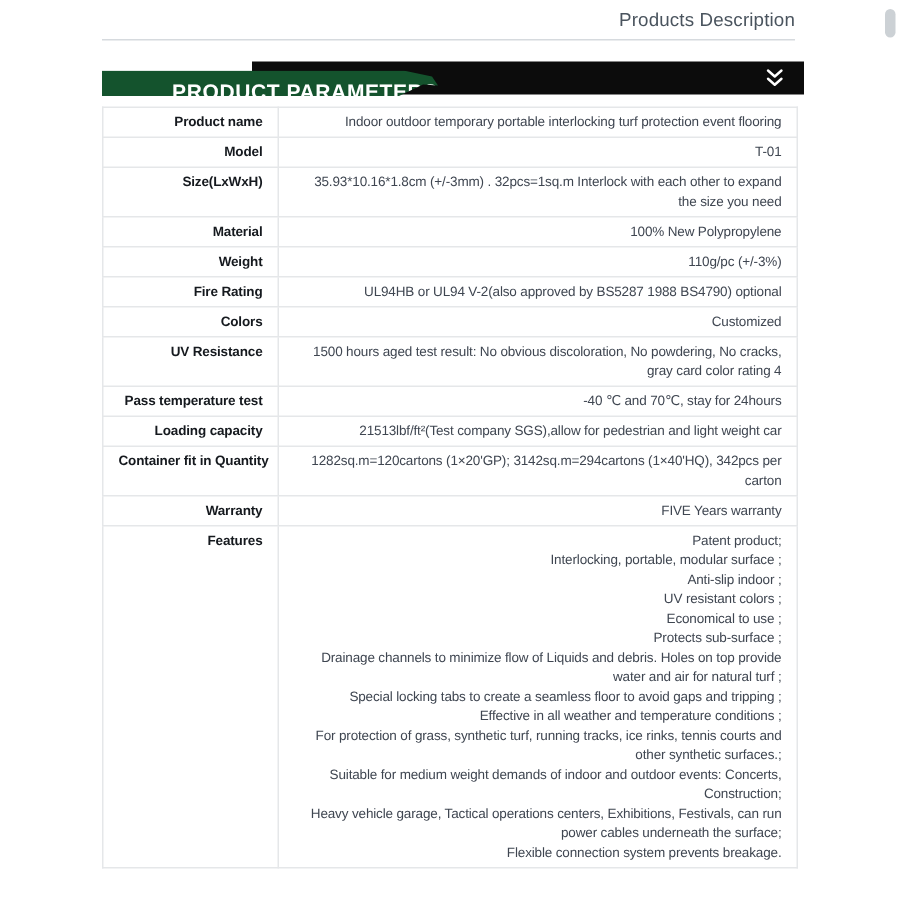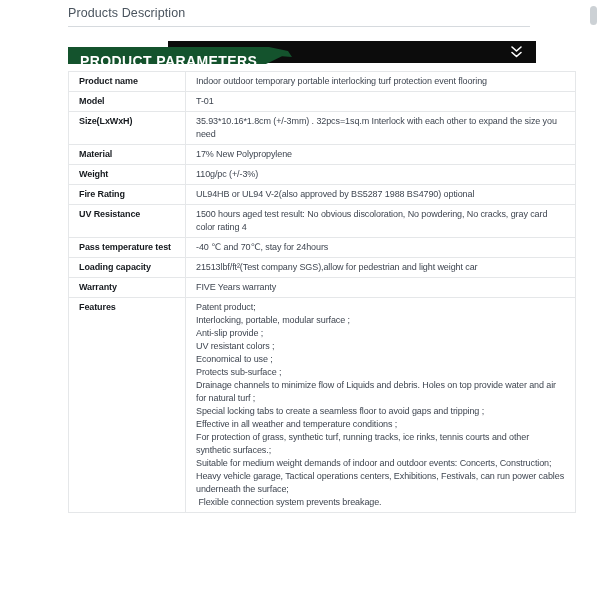--- a/index.html
+++ b/index.html
@@ -2,21 +2,21 @@
 <html><head>
 <meta charset="utf-8">
 <style>
   * { margin: 0; padding: 0; box-sizing: border-box; }
   html, body {
     width: 600px; height: 600px;
     background: #ffffff;
     font-family: "Liberation Sans", "DejaVu Sans", sans-serif;
     overflow: hidden;
   }
-  .page { position: relative; width: 600px; height: 600px; }
+  .page { position: relative; width: 600px; height: 600px; text-align: right; }
 
   .scroll-thumb {
     position: absolute; top: 6px; right: 3px;
     width: 7px; height: 19px;
     background: #ccd1d5; border-radius: 3.5px;
   }
 
   .content { position: absolute; left: 68px; top: 0; width: 468px; }
 
   .page-title {
@@ -50,21 +50,21 @@
   .chev {
     position: absolute; right: 13px; top: 50%;
     transform: translateY(-50%);
     width: 14px; height: 16px; cursor: pointer;
     display: flex; align-items: center; justify-content: center;
   }
   .chev svg { display: block; }
 
   table.spec {
     margin-top: 7px;
-    width: 508px;
+    width: 464px;
     border-collapse: collapse;
     table-layout: fixed;
   }
   table.spec td {
     border: 1px solid #e5e7e9;
     vertical-align: top;
     font-size: 9px; line-height: 13px;
     padding: 3px 10px;
     letter-spacing: -0.1px;
   }
@@ -110,52 +110,60 @@
           <tr>
             <td class="label">Model</td>
             <td class="value">T-01</td>
           </tr>
           <tr>
             <td class="label">Size(LxWxH)</td>
             <td class="value">35.93*10.16*1.8cm (+/-3mm) . 32pcs=1sq.m Interlock with each other to expand the size you need</td>
           </tr>
           <tr>
             <td class="label">Material</td>
-            <td class="value">17% New Polypropylene</td>
+            <td class="value">100% New Polypropylene</td>
           </tr>
           <tr>
             <td class="label">Weight</td>
             <td class="value">110g/pc (+/-3%)</td>
           </tr>
           <tr>
             <td class="label">Fire Rating</td>
             <td class="value">UL94HB or UL94 V-2(also approved by BS5287 1988 BS4790) optional</td>
+          </tr>
+          <tr>
+            <td class="label">Colors</td>
+            <td class="value">Customized</td>
           </tr>
           <tr>
             <td class="label">UV Resistance</td>
             <td class="value">1500 hours aged test result: No obvious discoloration, No powdering, No cracks, gray card color rating 4</td>
           </tr>
           <tr>
             <td class="label">Pass temperature test</td>
             <td class="value">-40 ℃ and 70℃, stay for 24hours</td>
           </tr>
           <tr>
             <td class="label">Loading capacity</td>
             <td class="value">21513lbf/ft²(Test company SGS),allow for pedestrian and light weight car</td>
           </tr>
           <tr>
+            <td class="label">Container fit in Quantity</td>
+            <td class="value">1282sq.m=120cartons (1×20'GP); 3142sq.m=294cartons (1×40'HQ), 342pcs per carton</td>
+          </tr>
+          <tr>
             <td class="label">Warranty</td>
             <td class="value">FIVE Years warranty</td>
           </tr>
           <tr>
             <td class="label">Features</td>
             <td class="value">
               <div>Patent product;</div>
               <div>Interlocking, portable, modular surface ;</div>
-              <div>Anti-slip provide ;</div>
+              <div>Anti-slip indoor ;</div>
               <div>UV resistant colors ;</div>
               <div>Economical to use ;</div>
               <div>Protects sub-surface ;</div>
               <div>Drainage channels to minimize flow of Liquids and debris. Holes on top provide water and air for natural turf ;</div>
               <div>Special locking tabs to create a seamless floor to avoid gaps and tripping ;</div>
               <div>Effective in all weather and temperature conditions ;</div>
               <div>For protection of grass, synthetic turf, running tracks, ice rinks, tennis courts and other synthetic surfaces.;</div>
               <div>Suitable for medium weight demands of indoor and outdoor events: Concerts, Construction;</div>
               <div>Heavy vehicle garage, Tactical operations centers, Exhibitions, Festivals, can run power cables underneath the surface;</div>
               <div> Flexible connection system prevents breakage.</div>

